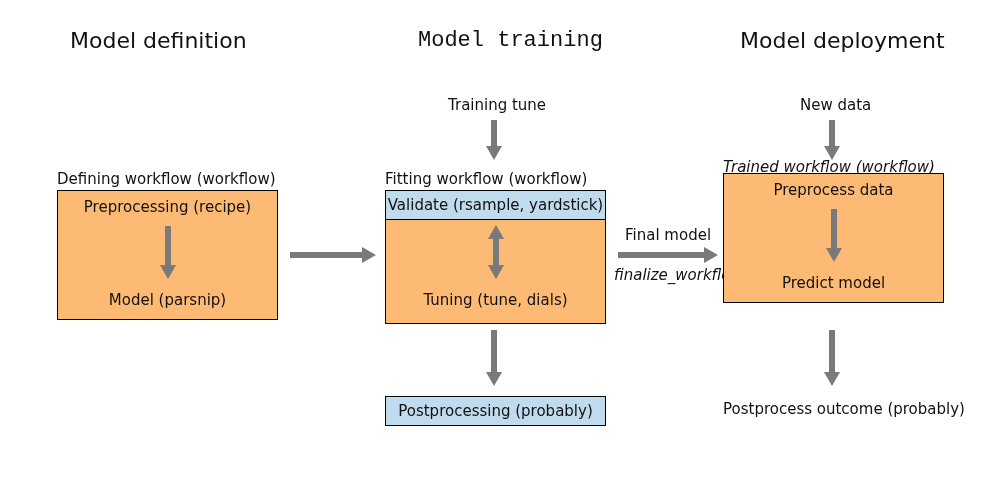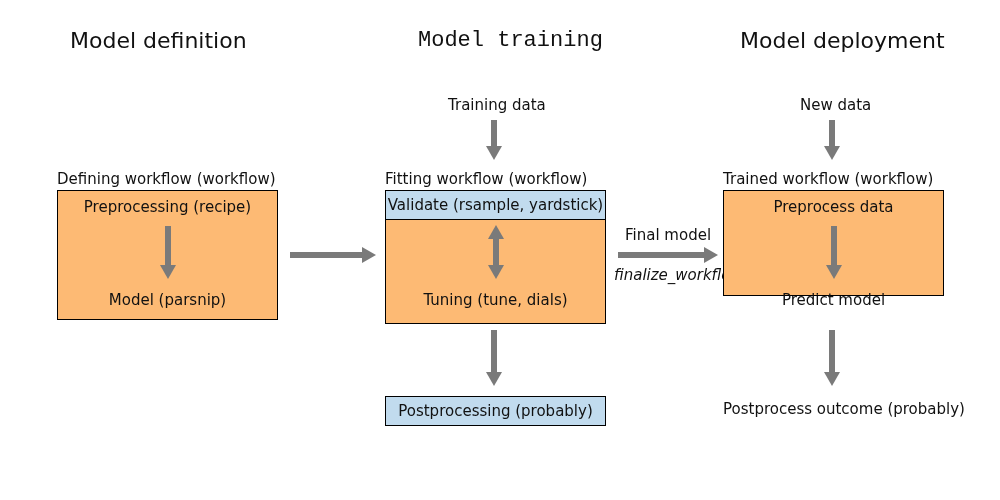--- a/index.html
+++ b/index.html
@@ -67,21 +67,21 @@
 </style>
 </head>
 <body>
 
 <div class="stage">
 
   <div class="section-title" style="left:70px; top:28px;">Model definition</div>
   <div class="section-title" style="left:418px; top:28px;font-family:Liberation Mono, monospace;">Model training</div>
   <div class="section-title" style="left:740px; top:28px;">Model deployment</div>
 
-  <div class="label" style="left:448px; top:96px;">Training data</div>
+  <div class="label" style="left:448px; top:96px;">Training tune</div>
 
   <div class="label" style="left:800px; top:96px;">New data</div>
 
   <div class="arrow-line" style="left:491px; top:120px; width:6px; height:26px;"></div>
   <div class="arrow-head down" style="left:486px; top:146px;"></div>
 
   <div class="arrow-line" style="left:829px; top:120px; width:6px; height:26px;"></div>
   <div class="arrow-head down" style="left:824px; top:146px;"></div>
 
   <div class="label" style="left:57px; top:170px;">Defining workflow (workflow)</div>
@@ -115,23 +115,23 @@
 
   <div class="cell blue" style="position:absolute; left:385px; top:396px; width:221px; height:30px;">
     <span>Postprocessing (probably)</span>
   </div>
 
   <div class="arrow-line" style="left:618px; top:252px; width:86px; height:6px;"></div>
   <div class="arrow-head right" style="left:704px; top:247px;"></div>
   <div class="label" style="left:625px; top:226px;text-align:right;">Final model</div>
   <div class="label ital" style="left:614px; top:266px;">finalize_workflow</div>
 
-  <div class="label" style="left:723px; top:170px;">Trained workflow (workflow)</div>
+  <div class="label" style="left:723px; top:158px;font-style:italic;">Trained workflow (workflow)</div>
 
-  <div class="box" style="left:723px; top:190px; width:221px; height:106px;">
+  <div class="box" style="left:723px; top:173px; width:221px; height:130px;">
     <div class="label" style="left:0; right:0; top:7px; text-align:center;">Preprocess data</div>
     <div class="arrow-line" style="left:107px; top:35px; width:6px; height:40px;"></div>
     <div class="arrow-head down" style="left:102px; top:74px;"></div>
     <div class="label" style="left:0; right:0; top:100px; text-align:center;">Predict model</div>
   </div>
 
   <div class="arrow-line" style="left:829px; top:330px; width:6px; height:42px;"></div>
   <div class="arrow-head down" style="left:824px; top:372px;"></div>
 
   <div class="label" style="left:723px; top:400px; width:221px; text-align:center;">Postprocess outcome (probably)</div>

